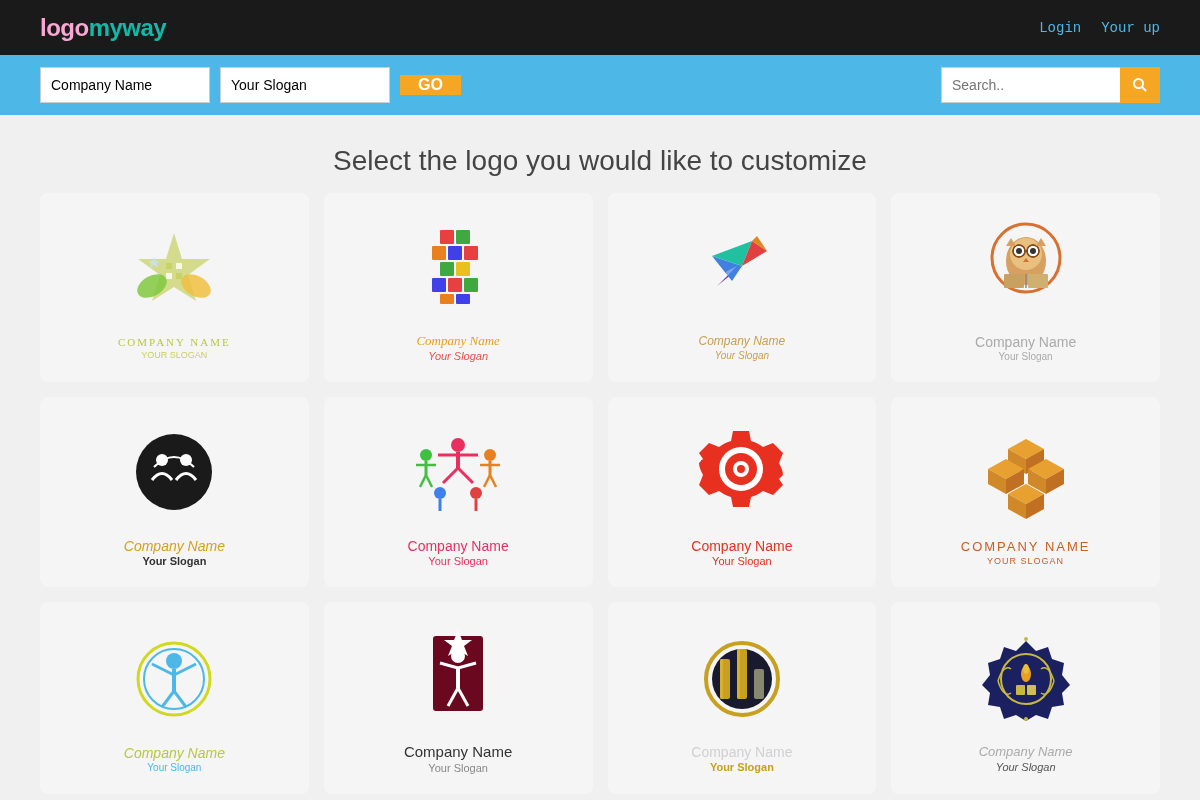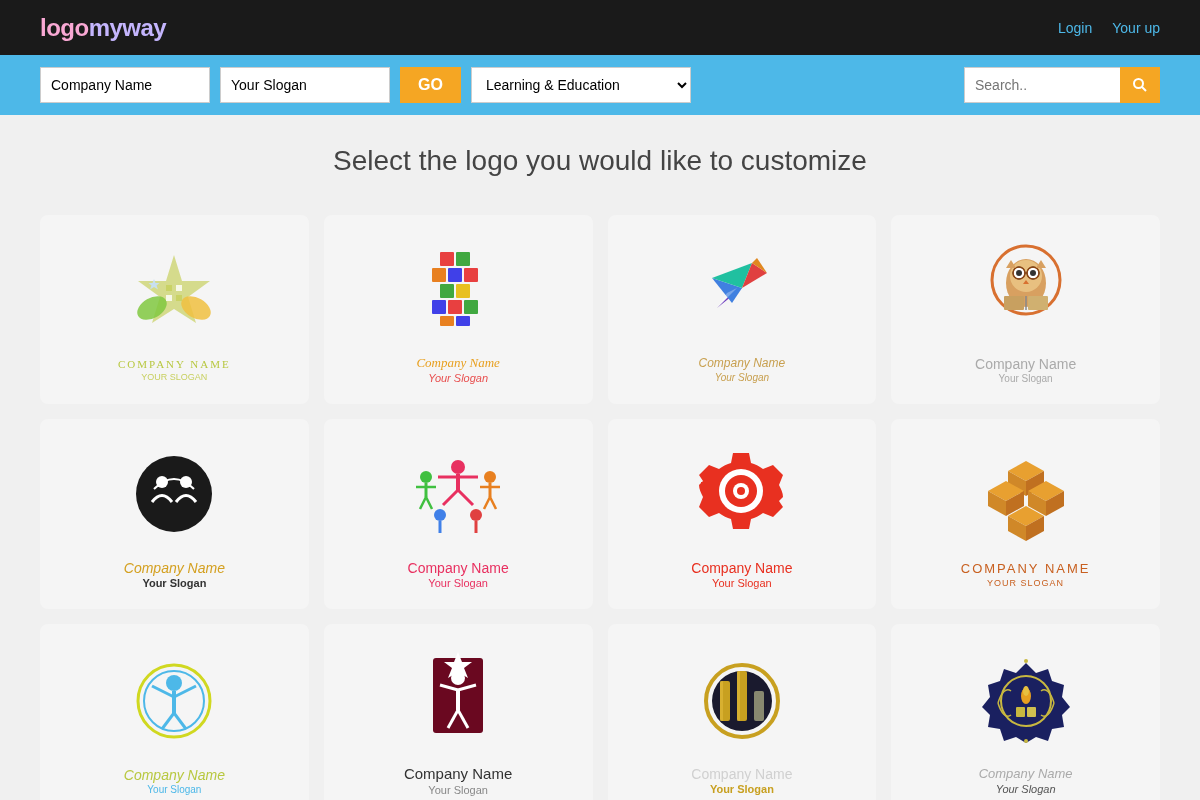--- a/index.html
+++ b/index.html
@@ -19,20 +19,21 @@
       font-size: 24px;
       font-weight: bold;
       letter-spacing: -0.5px;
     }
     .logo-text span { color: #f9a8d4; }
     .header-nav { display: flex; gap: 20px; }
     .header-nav a {
       color: #4db8e8;
       text-decoration: none;
       font-size: 14px;
+      font-family: Liberation Mono, monospace;
     }
 
     
     .search-bar {
       background: #4db8e8;
       padding: 12px 40px;
       display: flex;
       align-items: center;
       gap: 10px;
     }
@@ -43,21 +44,21 @@
       font-size: 14px;
       outline: none;
       background: white;
     }
     .company-input { width: 170px; }
     .slogan-input { width: 170px; }
     .go-btn {
       background: #f5a623;
       color: white;
       border: none;
-      height: 36px;
+      height: 20px;
       padding: 0 18px;
       font-size: 16px;
       font-weight: bold;
       cursor: pointer;
     }
     .category-select {
       height: 36px;
       padding: 0 10px;
       font-size: 14px;
       border: 1px solid #ccc;
@@ -68,21 +69,21 @@
     }
     .search-input-wrap {
       position: relative;
       margin-left: auto;
     }
     .search-text-input {
       height: 36px;
       padding: 0 40px 0 10px;
       font-size: 14px;
       border: 1px solid #ccc;
-      width: 196px;
+      width: 219px;
       outline: none;
     }
     .search-btn {
       position: absolute;
       right: 0;
       top: 0;
       height: 36px;
       width: 40px;
       background: #f5a623;
       border: none;
@@ -90,21 +91,21 @@
       display: flex;
       align-items: center;
       justify-content: center;
     }
 
     
     .page-title {
       text-align: center;
       font-size: 28px;
       color: #444;
-      margin: 30px 0 38px;
+      margin: 30px 0 16px;
       font-weight: normal;
     }
 
     
     .logo-grid {
       display: grid;
       grid-template-columns: repeat(4, 1fr);
       gap: 15px;
       padding: 0 40px 40px;
       max-width: 1200px;
@@ -178,40 +179,32 @@
     .theme-gold-bars .card-slogan { color: #c8a020; font-weight: bold; font-size: 11px; }
 
     .theme-badge .card-company { color: #aaaaaa; font-style: italic; font-size: 13px; }
     .theme-badge .card-slogan { color: #555; font-style: italic; font-size: 11px; }
   </style>
 </head>
 <body>
 
 <div class="header">
   <div class="logo-text">
-    <span>logo</span><span style="color:#c4b5fd">myway</span>
+    <span>logo</span><span style="color:#14b8a6">myway</span>
   </div>
   <div class="header-nav">
     <a href="#">Login</a>
     <a href="#">Your up</a>
   </div>
 </div>
 
 <div class="search-bar">
   <input type="text" class="company-input" placeholder="Company Name" value="Company Name" style="">
   <input type="text" class="slogan-input" placeholder="Your Slogan" value="Your Slogan" style="">
   <button class="go-btn">GO</button>
-  <select class="category-select">
-    <option>Learning &amp; Education</option>
-    <option>Technology</option>
-    <option>Business</option>
-    <option>Medical</option>
-    <option>Sports</option>
-    <option>Food</option>
-  </select>
   <div class="search-input-wrap">
     <input type="text" class="search-text-input" placeholder="Search.." style="">
     <button class="search-btn">
       <svg width="16" height="16" viewBox="0 0 16 16" fill="white">
         <circle cx="6.5" cy="6.5" r="4.5" stroke="white" stroke-width="2" fill="none"></circle>
         <line x1="10" y1="10" x2="14" y2="14" stroke="white" stroke-width="2"></line>
       </svg>
     </button>
   </div>
 </div>

